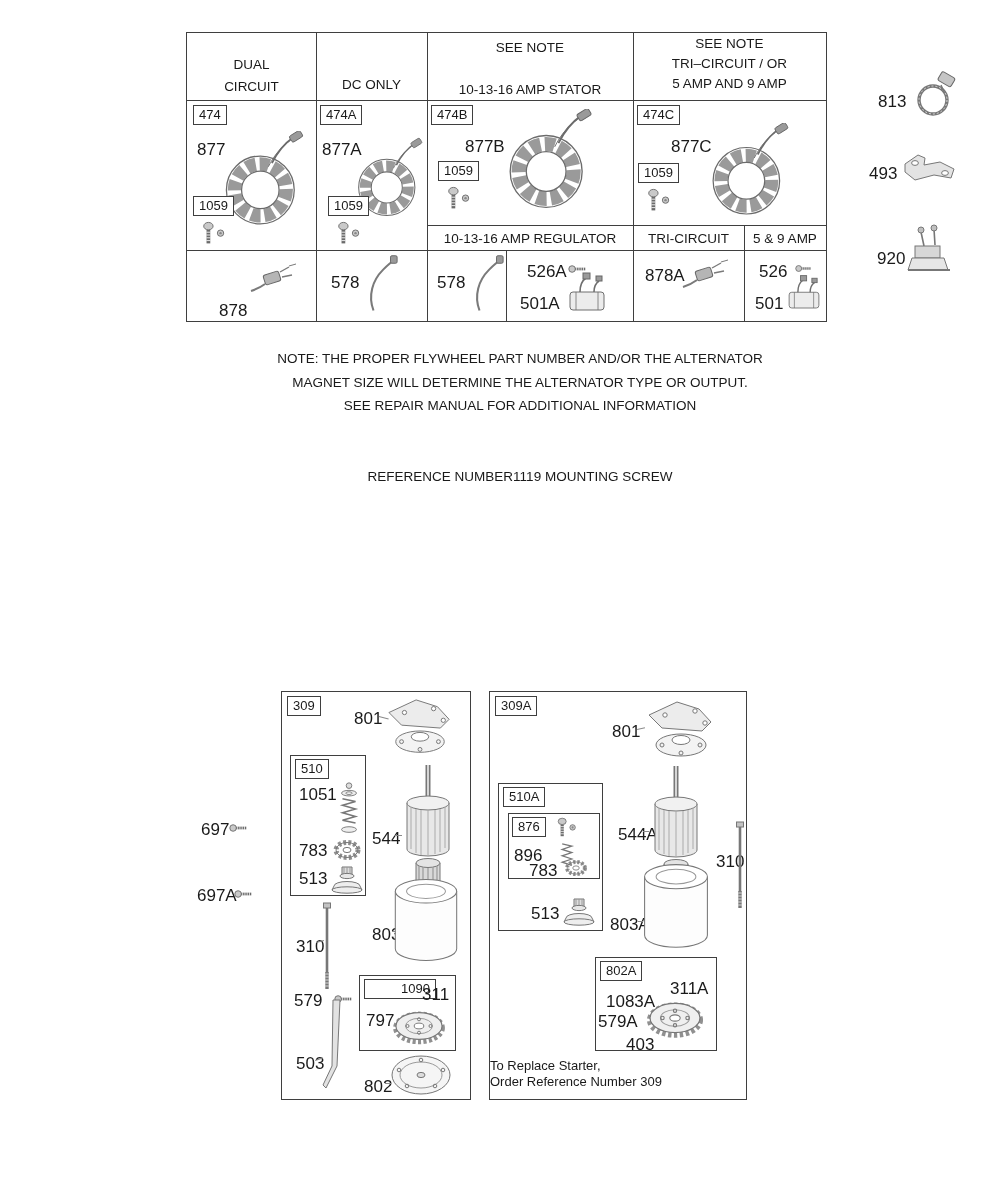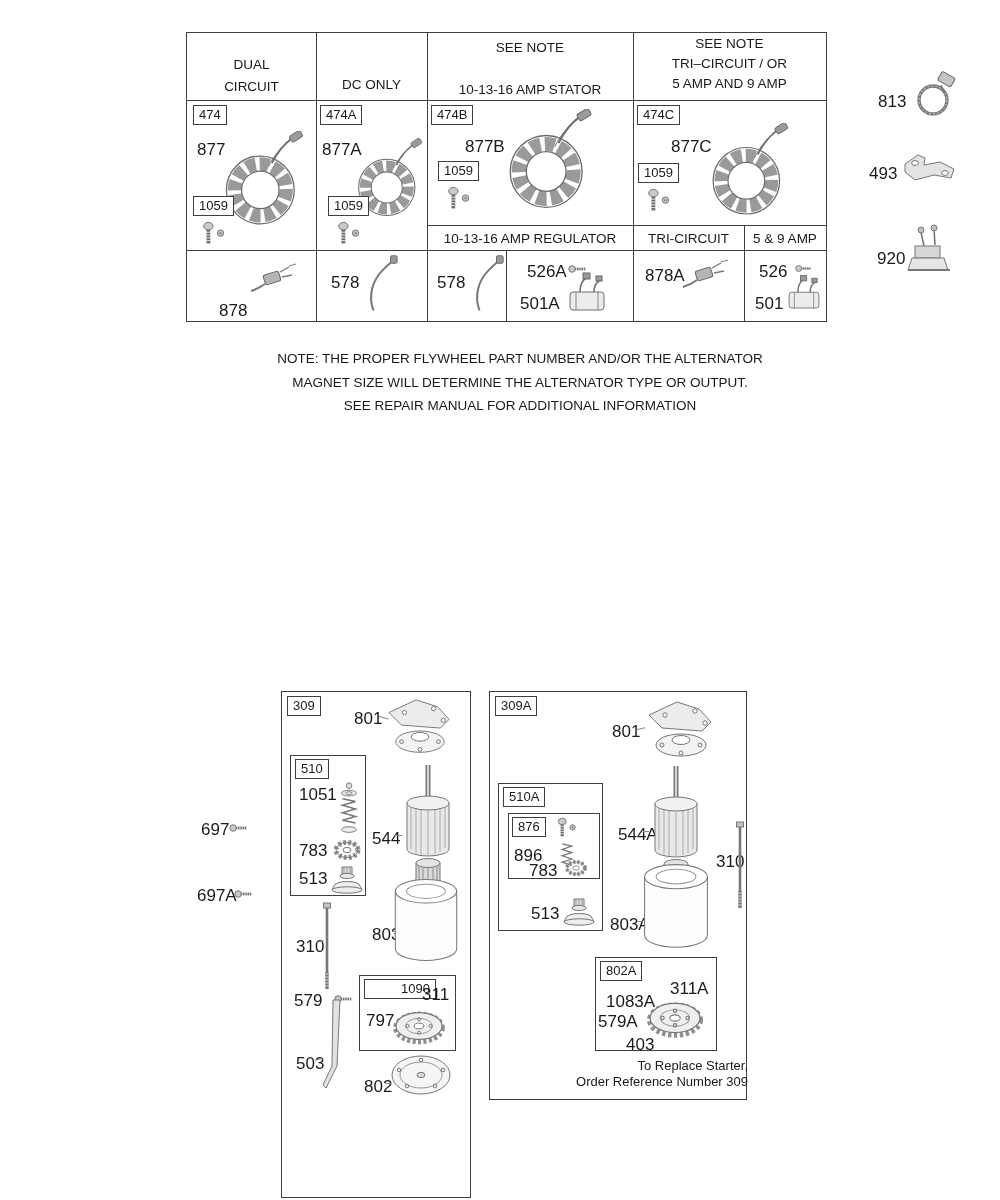--- a/index.html
+++ b/index.html
@@ -14,21 +14,21 @@
   .vl    { position:absolute; width:1px;  background:#3f3f3f; }
   .hl    { position:absolute; height:1px; background:#3f3f3f; }
   .hdr   { position:absolute; font-size:13.5px; text-align:center; white-space:nowrap; }
   .pn    { position:absolute; font-size:17px; white-space:nowrap; }
   .refbox{ position:absolute; border:1px solid #3f3f3f; background:#fff;
            font-size:13px; padding:1px 5px 2px; white-space:nowrap; line-height:15px;}
   .d     { position:absolute; }
   .ld    { position:absolute; height:1px; background:#8a8a8a; transform-origin:0 0; }
   .note  { position:absolute; text-align:center; font-size:13.5px; line-height:23.5px; }
   .note2 { position:absolute; text-align:center; font-size:13.5px; line-height:17px; }
-  .snote { position:absolute; text-align:right; font-size:13px;  line-height:16px; }
+  .snote { position:absolute; text-align:left; font-size:13px;  line-height:16px; }
 </style>
 </head>
 <body>
 
 <svg width="0" height="0" style="position:absolute" aria-hidden="true">
   <defs>
     <symbol id="sym-stator" viewBox="0 0 100 112">
       <g fill="none" stroke="#6b6b6b">
         <circle cx="47" cy="66" r="29" stroke="#9a9a9a" stroke-width="15" stroke-dasharray="10.5 4.5"></circle>
         <circle cx="47" cy="66" r="38" stroke-width="1.4"></circle>
@@ -322,23 +322,24 @@
   <svg class="d" style="left:906px; top:224px; width:46px; height:56px;">
       <use href="#sym-part920"></use>
     </svg>
 
   <div class="note" style="left:190px; top:347px; width:660px;">
     <div>NOTE: THE PROPER FLYWHEEL PART NUMBER AND/OR THE ALTERNATOR</div>
     <div>MAGNET SIZE WILL DETERMINE THE ALTERNATOR TYPE OR OUTPUT.</div>
     <div>SEE REPAIR MANUAL FOR ADDITIONAL INFORMATION</div>
   </div>
   <div class="note2" style="left:250px; top:468px; width:540px;">
+    <div>REFERENCE NUMBER1119  MOUNTING SCREW</div>
   </div>
 
-  <div class="box" style="left:281px; top:691px; width:190px; height:507px;">
+  <div class="box" style="left:281px; top:691px; width:190px; height:409px;">
     <div class="refbox" style="left:5px; top:4px;">309</div>
 
     <div class="pn" style="left:72px; top:17px;">801</div>
     <div class="ld" style="left:97px; top:24px; width:10px; transform:rotate(14deg);"></div>
     <svg class="d" style="left:100px; top:5px; width:76px; height:66px;">
         <use href="#sym-bracket801"></use>
       </svg>
 
     <div class="box" style="left:8px; top:63px; width:76px; height:141px;">
       <div class="refbox" style="left:4px; top:3px;">510</div>

